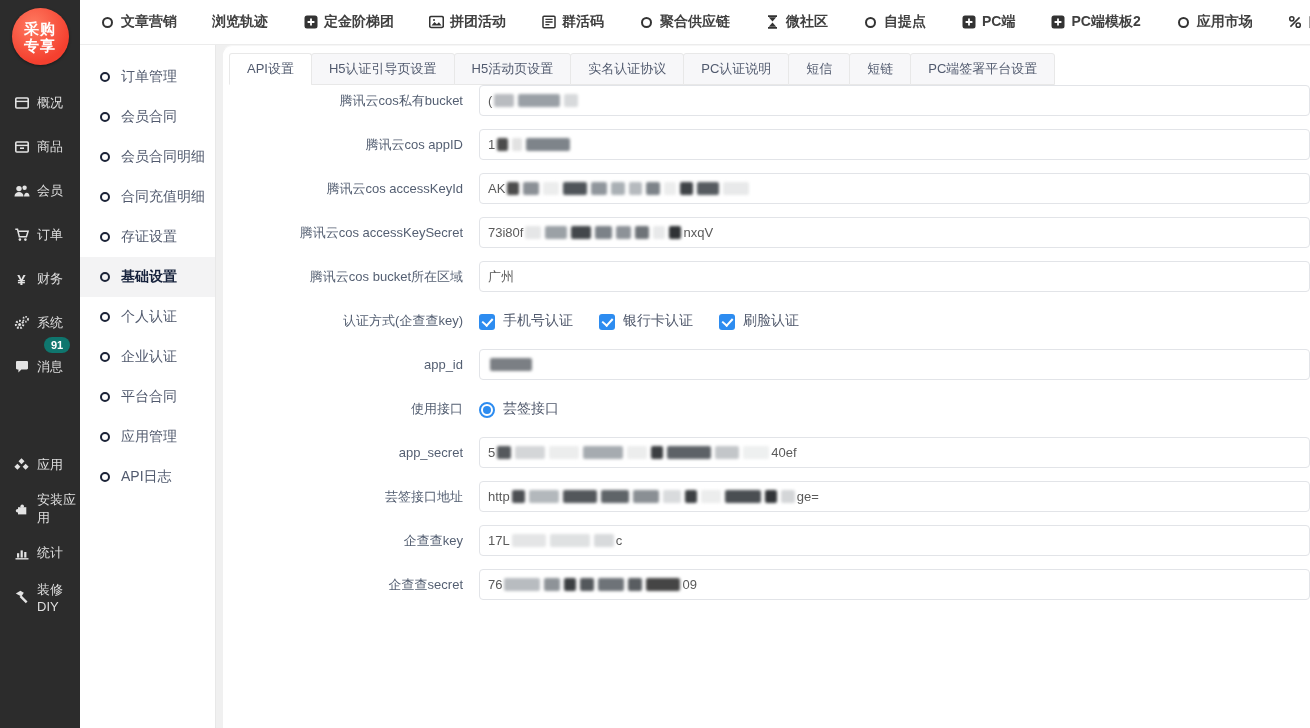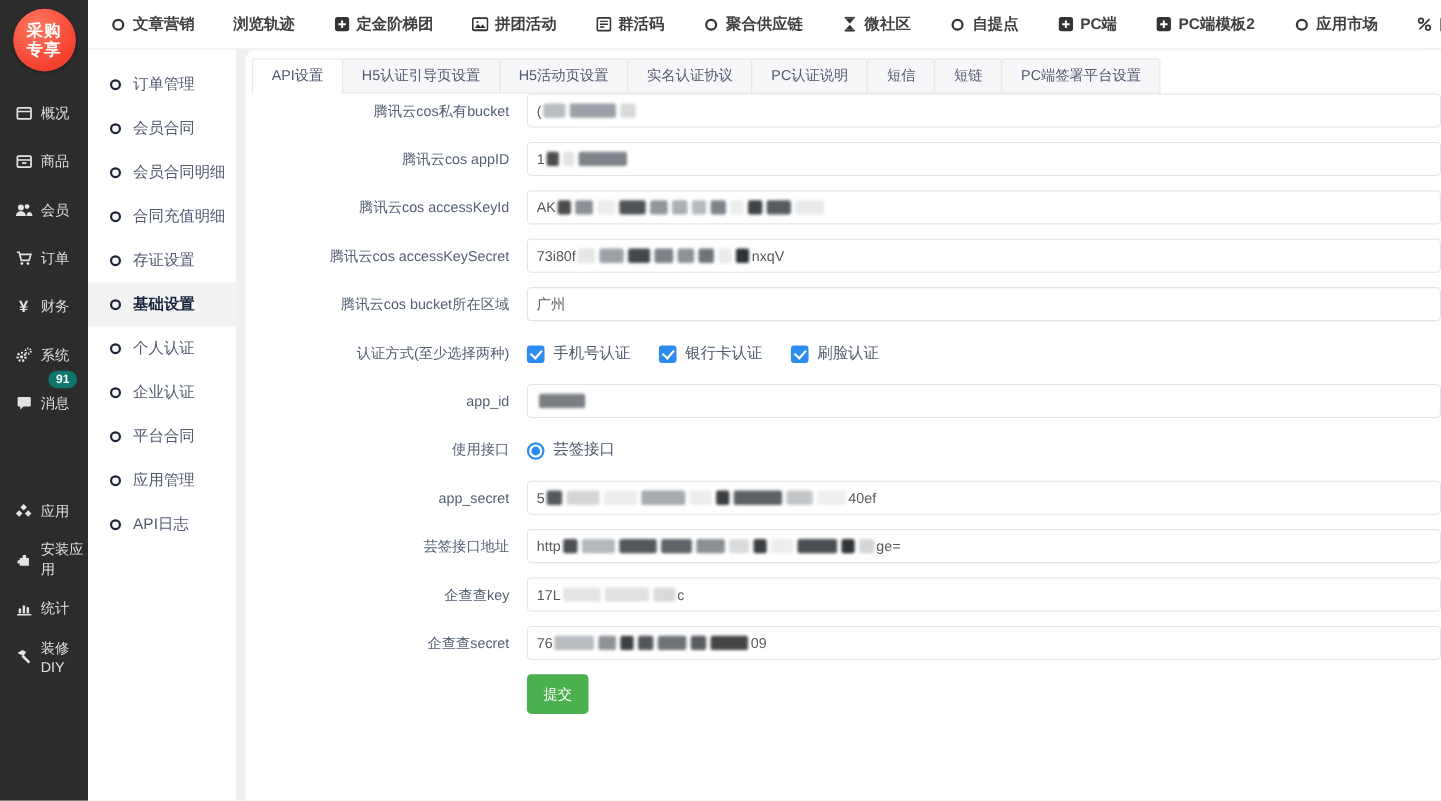--- a/index.html
+++ b/index.html
@@ -429,21 +429,21 @@
           <div class="frow">
             <div class="flabel">腾讯云cos bucket所在区域</div>
             <div class="fctrl">
                 <div class="input">
               <span class="frag">广州</span>
             </div>
               </div>
           </div>
 
           <div class="frow">
-            <div class="flabel">认证方式(至少选择两种)</div>
+            <div class="flabel">认证方式(企查查key)</div>
             <div class="fctrl">
                 <div class="opts">
               <span class="cbwrap">
                 <span class="cb"></span>
                 <span>手机号认证</span>
               </span>
               <span class="cbwrap">
                 <span class="cb"></span>
                 <span>银行卡认证</span>
               </span>
@@ -542,21 +542,18 @@
                   <i class="rb" style="width:12px;background:#3c3f42"></i>
                   <i class="rb" style="width:14px;background:#54585c"></i>
                   <i class="rb" style="width:26px;background:#6e7378"></i>
                   <i class="rb" style="width:14px;background:#595d61"></i>
                   <i class="rb" style="width:34px;background:#454545"></i>
               <span class="frag">09</span>
             </div>
               </div>
           </div>
 
-          <div class="frow">
-            <button class="btn-submit">提交</button>
-          </div>
 
         </div>
       </div>
     </div>
   </div>
 </div>
 
 </body></html>

